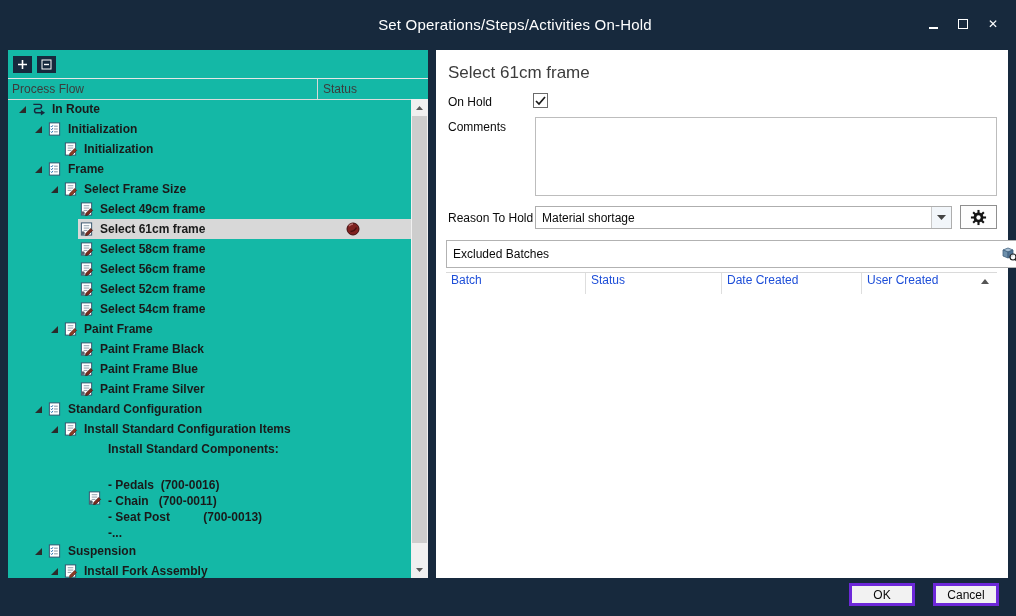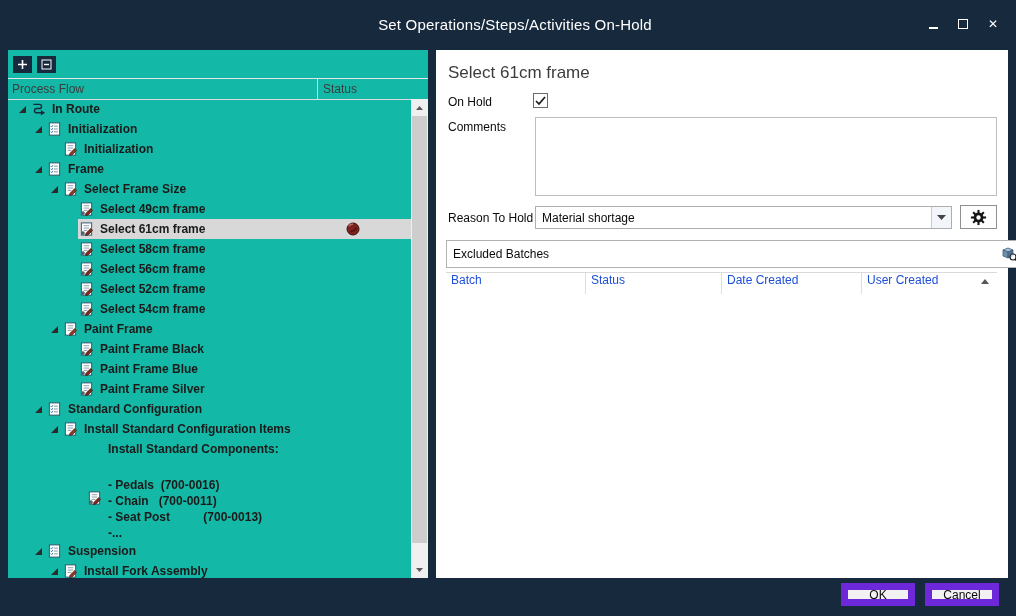--- a/index.html
+++ b/index.html
@@ -62,21 +62,21 @@
   .batches-bar { position:absolute; left:10px; top:190px; width:605px; height:28px; border:1px solid #b2b2b2; box-sizing:border-box; display:flex; align-items:center; background:#fff; }
   .batches-label { flex:1; font-size:12px; padding-left:6px; color:#0a0a0a; }
   .batch-btn { width:27px; height:24px; display:flex; align-items:center; justify-content:center; cursor:pointer; }
   .batches-table { position:absolute; left:10px; top:222px; width:551px; bottom:3px; }
   .bt-header { height:21px; display:flex; border-top:1px solid #dadada; border-bottom:1px solid #c3c3c3; }
   .th { display:flex; align-items:flex-start; font-size:12px; color:#1d4ed8; padding-left:5px; border-right:1px solid #dedede; box-sizing:border-box; cursor:pointer; }
   .th.last { flex:1; border-right:none; justify-content:space-between; padding-right:8px;gap:20px; }
   .bt-body { position:absolute; top:22px; bottom:0; left:0; right:0; background:#fff; }
 
   
-  .btn { position:absolute; bottom:10px; width:74px; height:23px; background:#f2f2f2; border:7px solid #6d28d9; font-family:"Liberation Sans",sans-serif; font-size:12px; color:#0a0a0a; display:flex; align-items:center; justify-content:center; box-sizing:border-box; cursor:pointer; }
+  .btn { position:absolute; bottom:10px; width:66px; height:23px; background:#f2f2f2; border:3px solid #6d28d9; font-family:"Liberation Sans",sans-serif; font-size:12px; color:#0a0a0a; display:flex; align-items:center; justify-content:center; box-sizing:border-box; cursor:pointer; }
   .btn-ok { right:101px; }
   .btn-cancel { right:17px; }
 </style>
 </head>
 <body>
 
 <div class="titlebar">
   <div class="title">Set Operations/Steps/Activities On-Hold</div>
   <div class="win-controls">
     <div class="win-btn">

